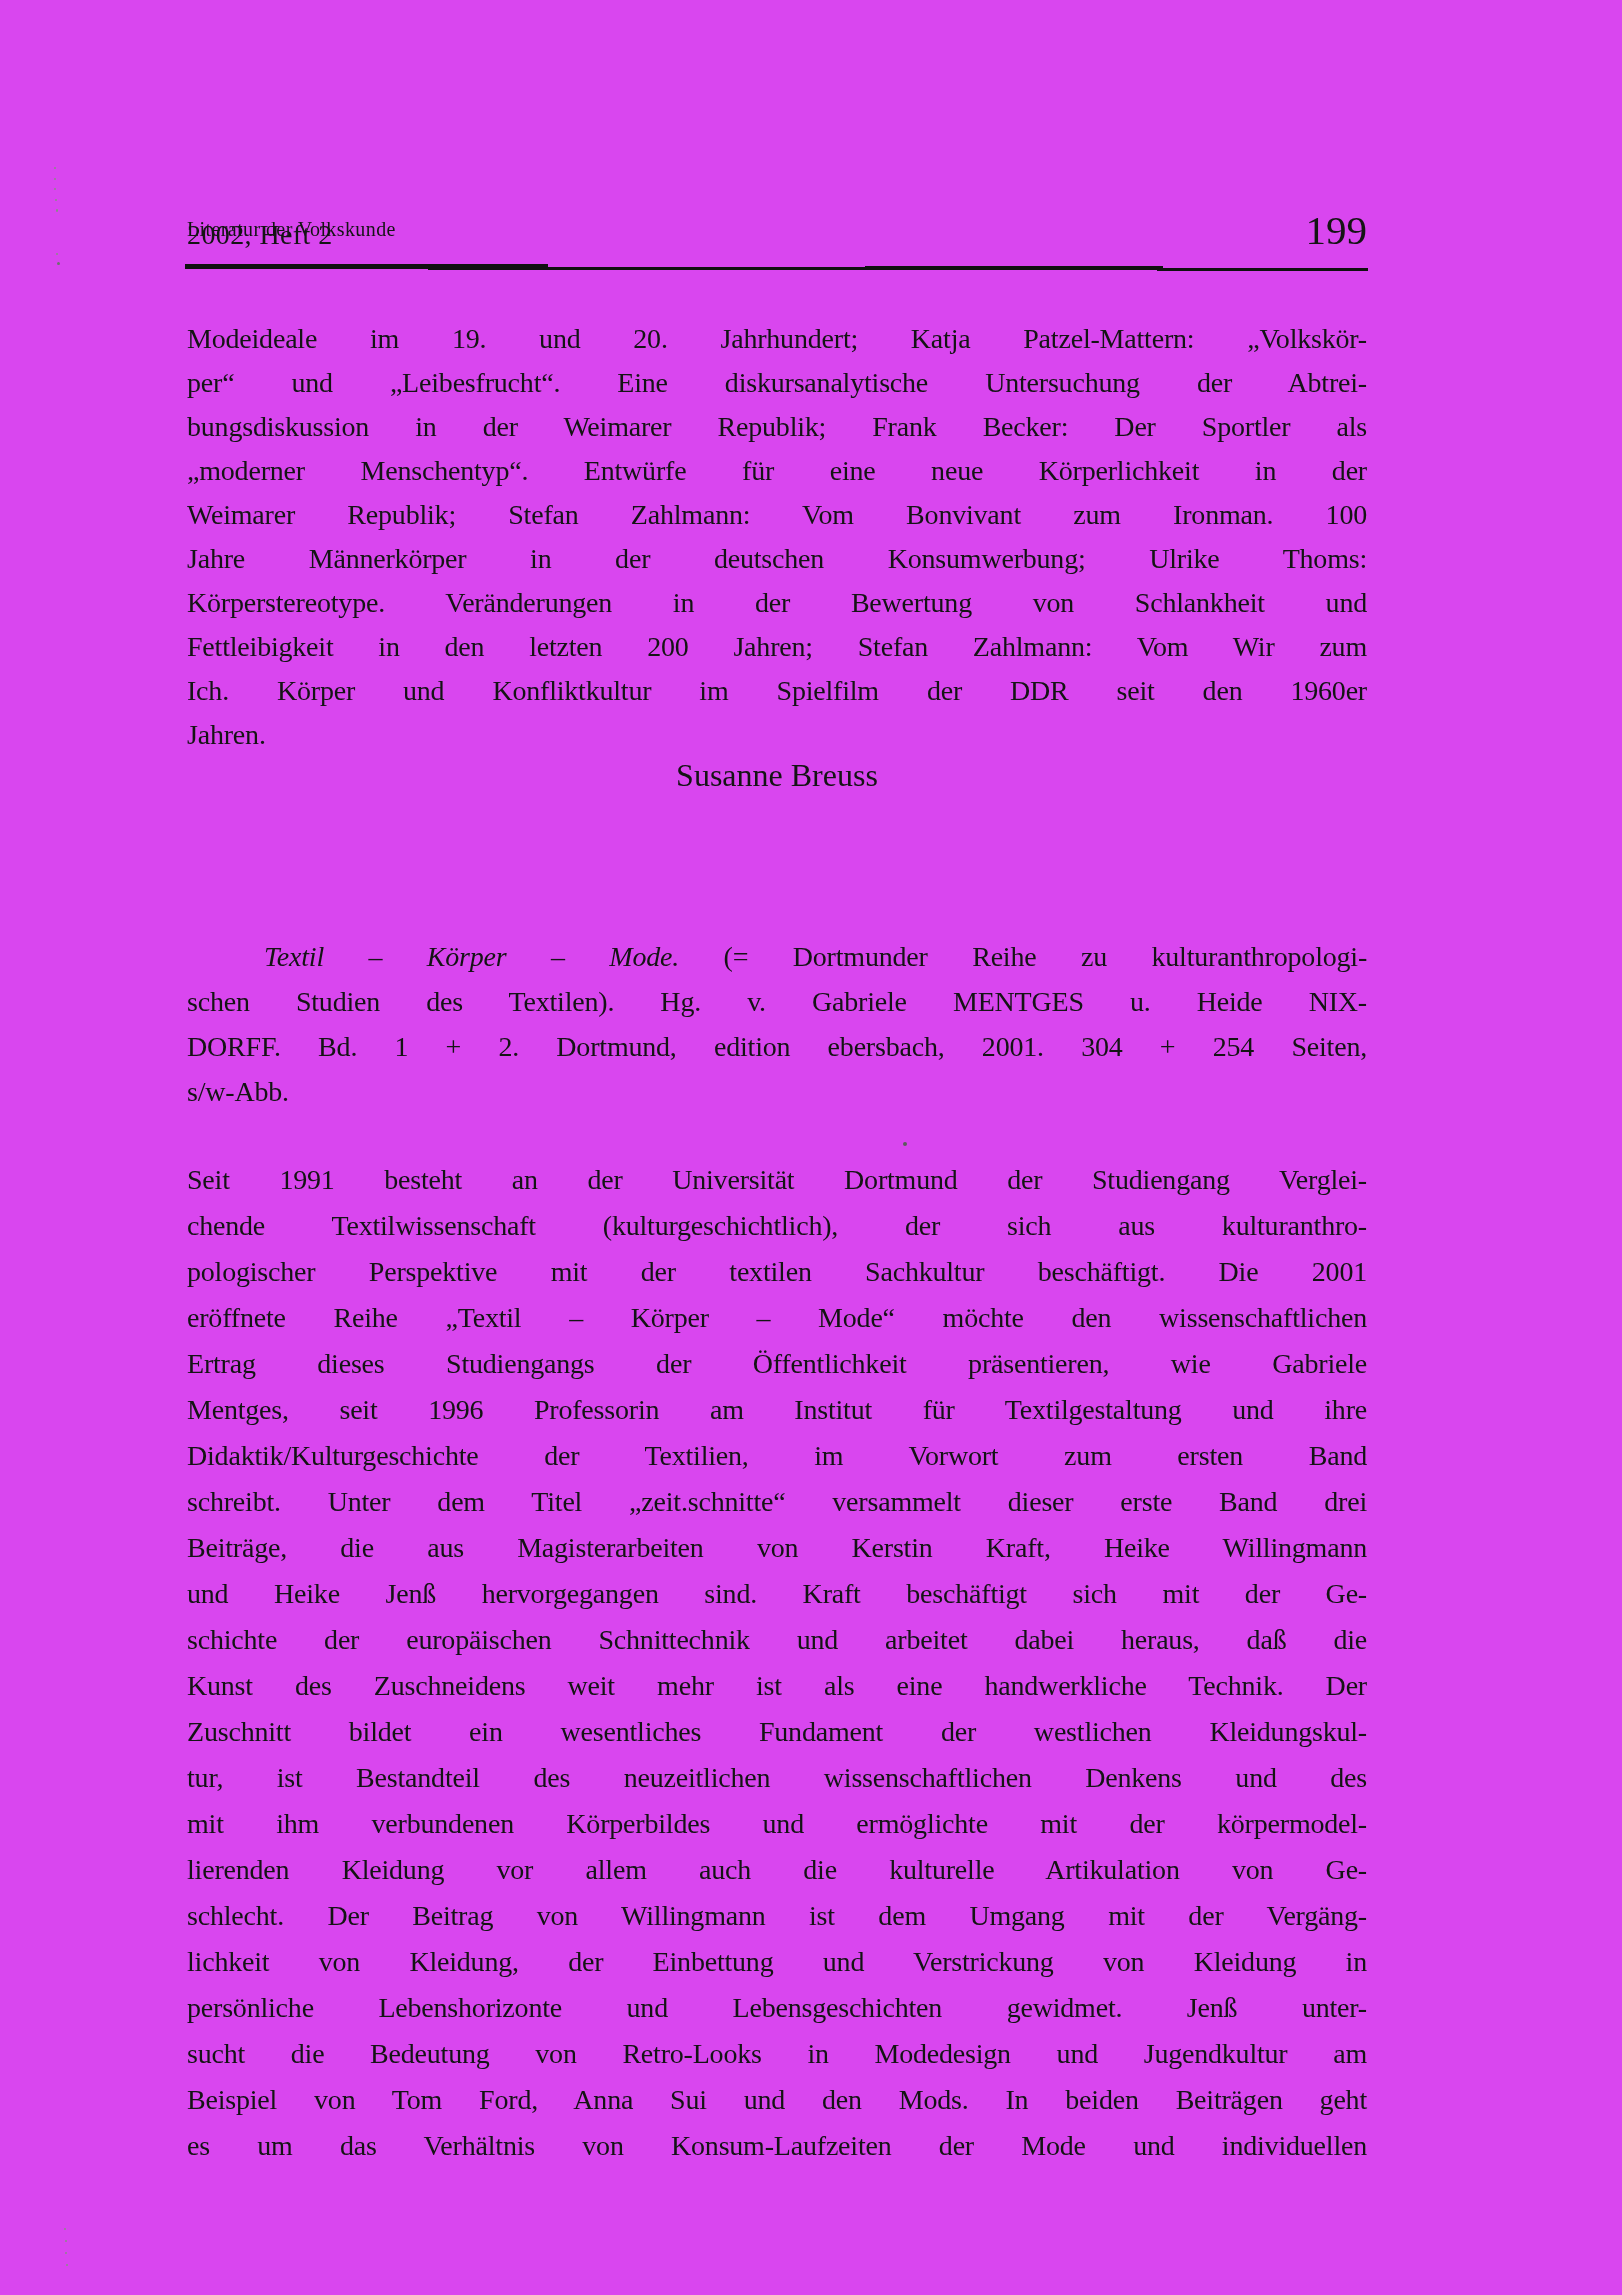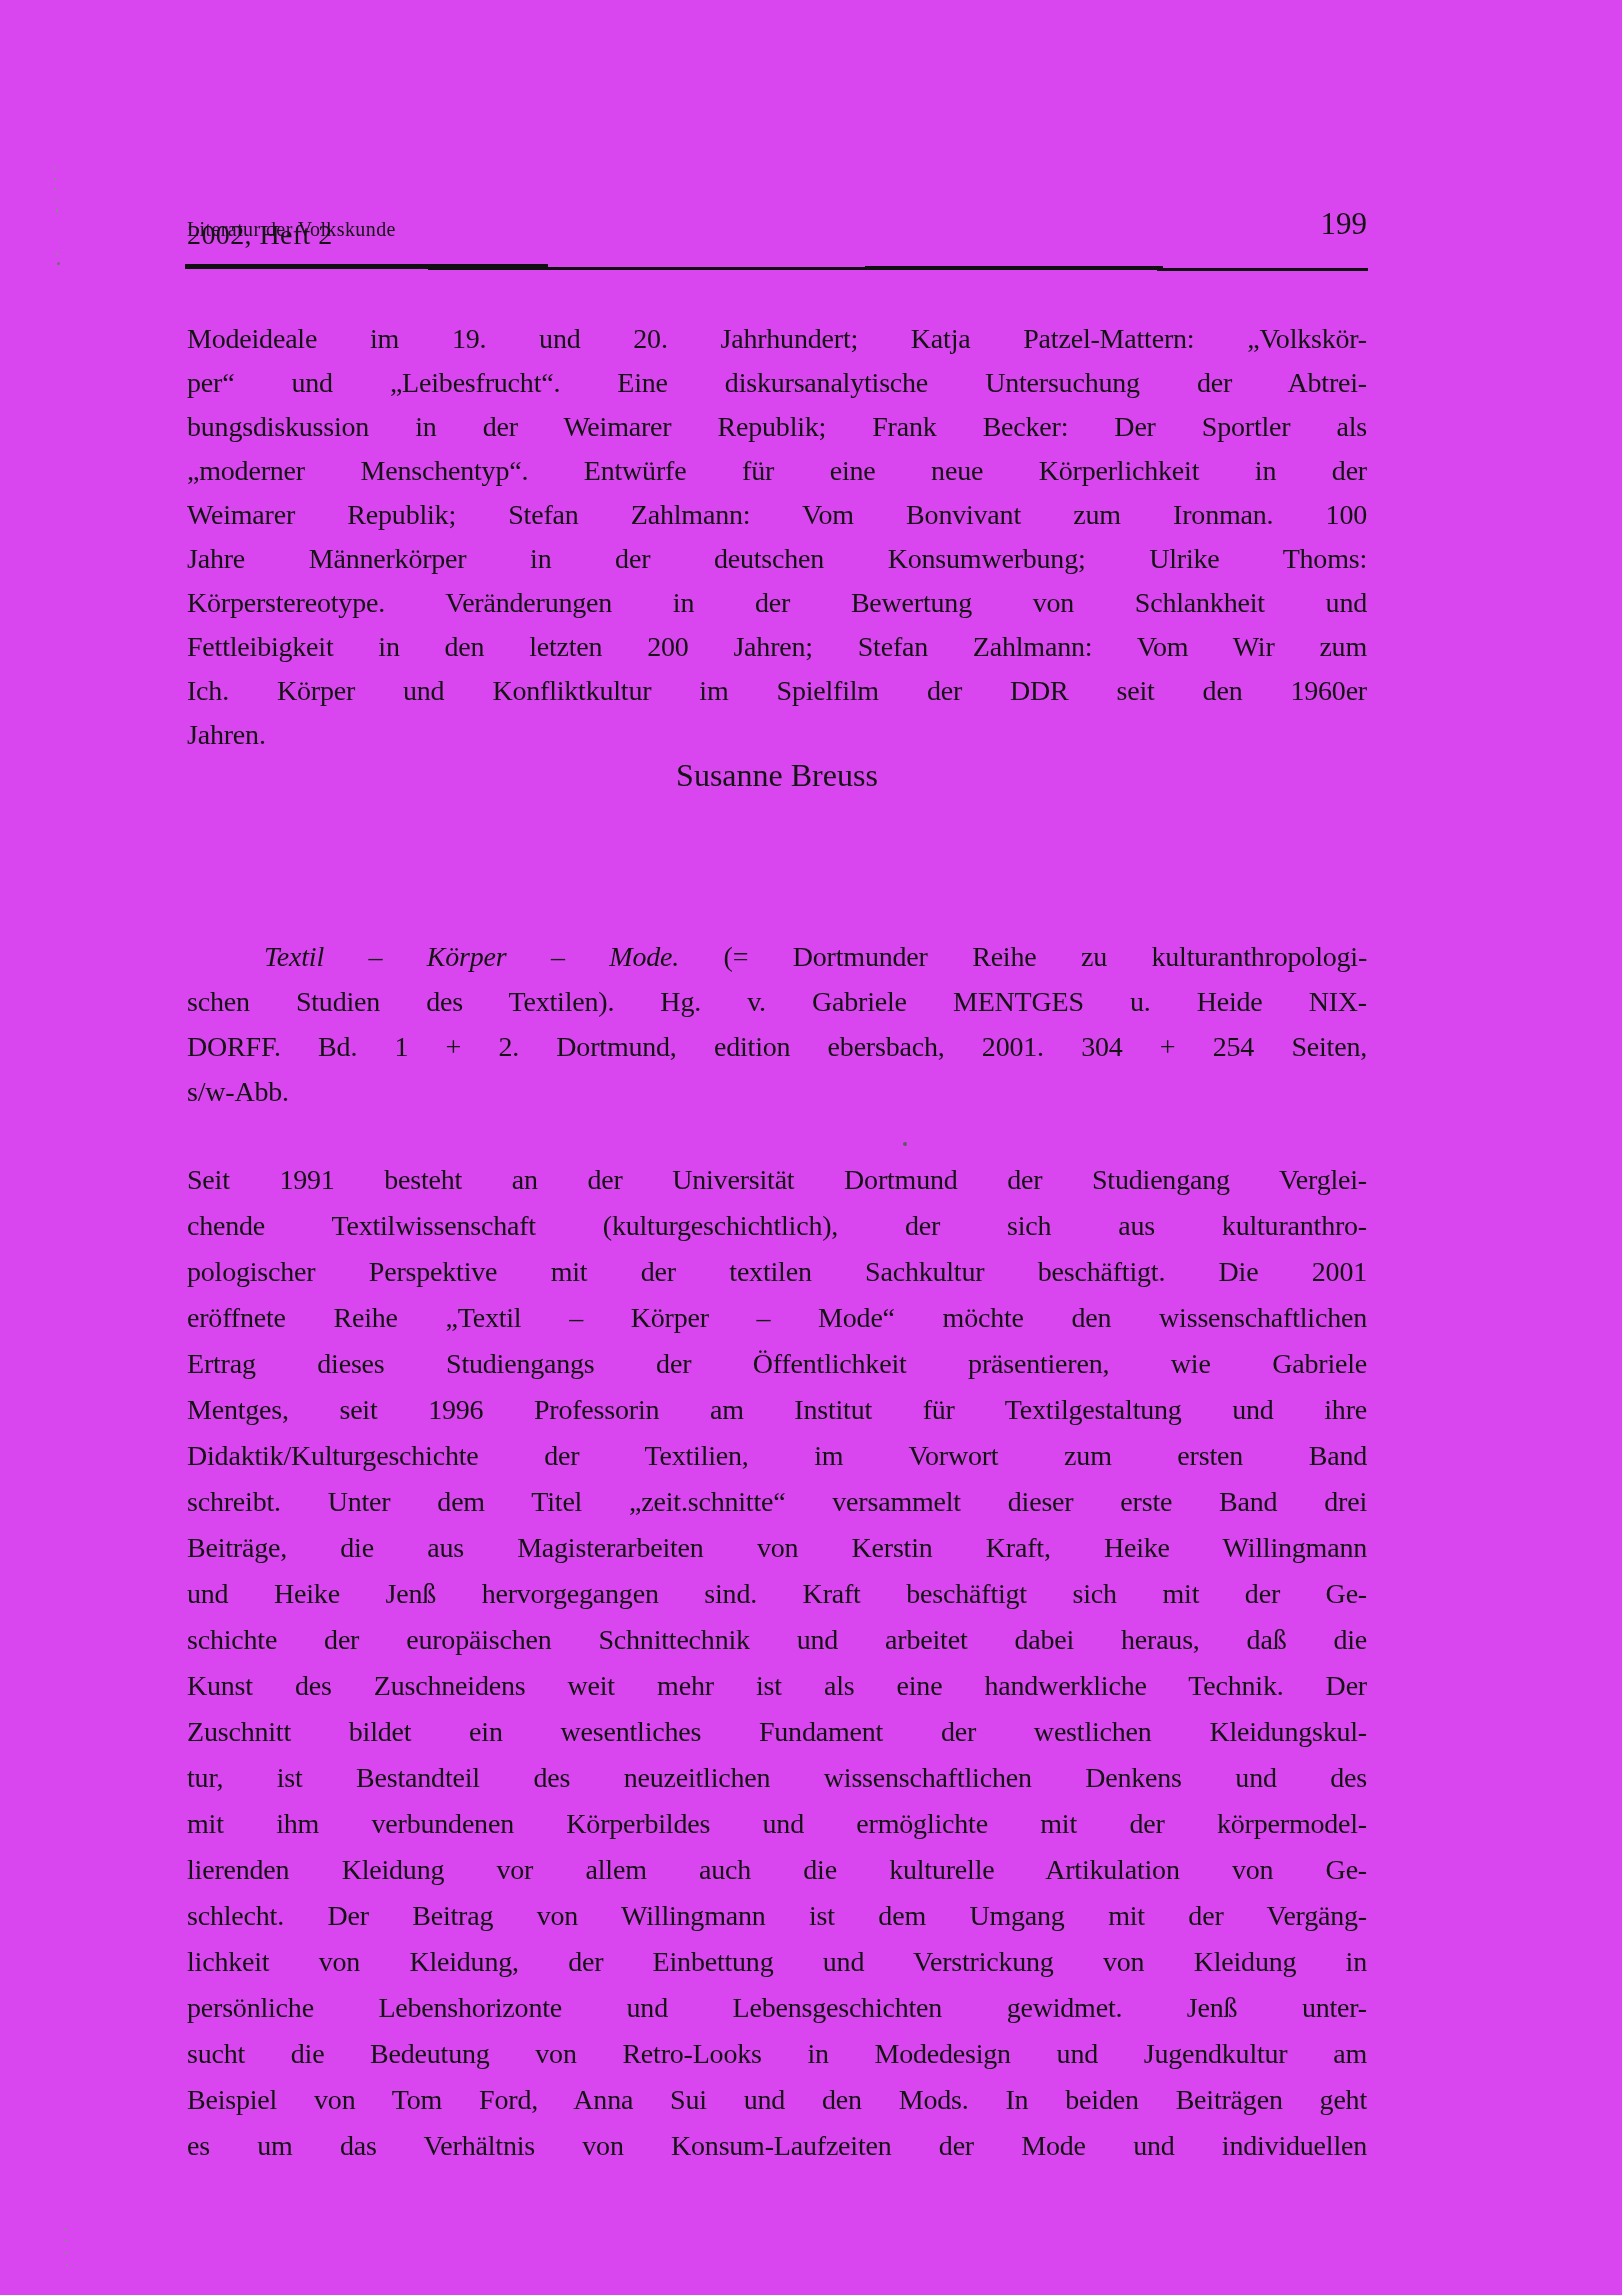--- a/index.html
+++ b/index.html
@@ -8,21 +8,21 @@
     width:1622px; height:2295px;
     background:#d946ef;
     font-family:"Liberation Serif","DejaVu Serif",serif;
     color:#141414;
     overflow:hidden;
   }
   
   .header { position:absolute; left:187px; top:209px; width:1180px; height:49px; }
   .h-left   { position:absolute; left:0;  top:9.7px; font-size:28px; letter-spacing:0.4px; }
   .h-center { position:absolute; left:0; right:0; top:9px; font-size:20px; letter-spacing:0.4px; }
-  .h-right  { position:absolute; right:0; top:-3.2px; font-size:31px; }
+  .h-right  { position:absolute; right:0; top:-3.2px; font-size:41px; }
   
   .rule { position:absolute; left:185px; top:264px; width:1183px; height:8px; }
   .rule .seg { position:absolute; background:#101010; }
   .seg1 { left:0px;    top:0px; width:363px;  height:4.9px; }
   .seg2 { left:359px;  top:3.2px; width:326px;  height:2.4px; background:#1c1c1c; }
   .seg3 { left:680px;  top:2.4px; width:298px;  height:3.2px; }
   .seg4 { left:972px; top:4px; width:211px;  height:3.2px; }
   .seg5 { left:243px;  top:4px; width:260px;  height:2.4px; background:#2a2a2a; }
   
   .block { position:absolute; left:187px; width:1180px; }

